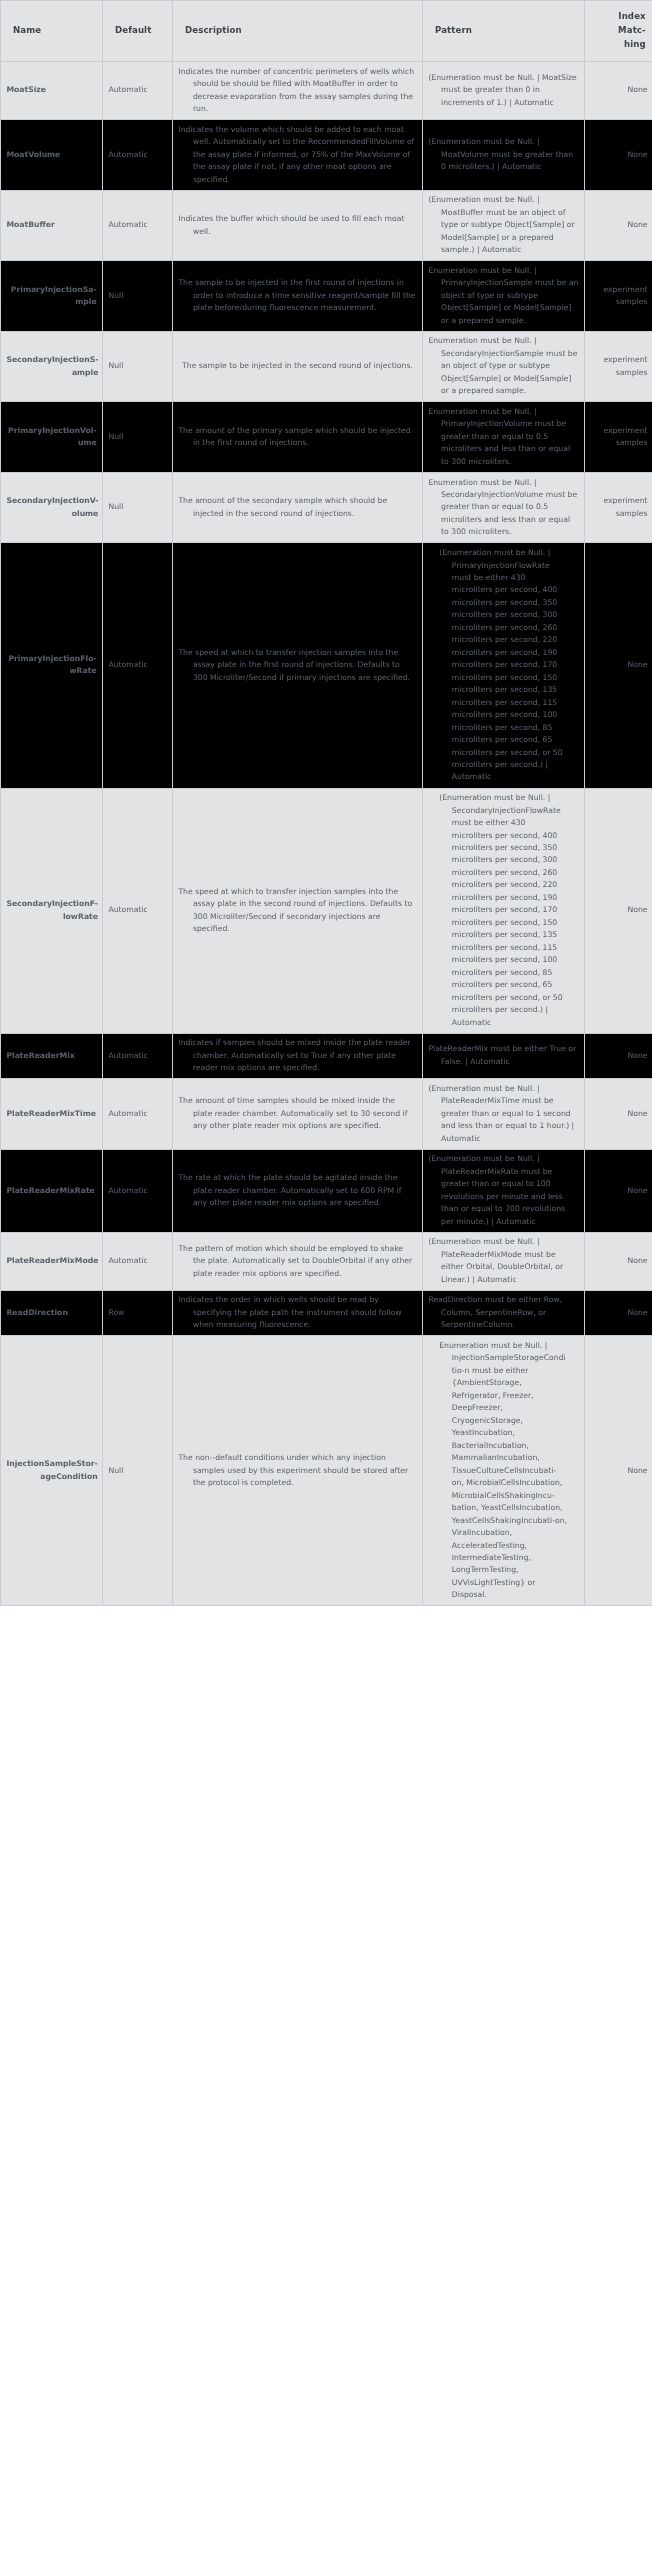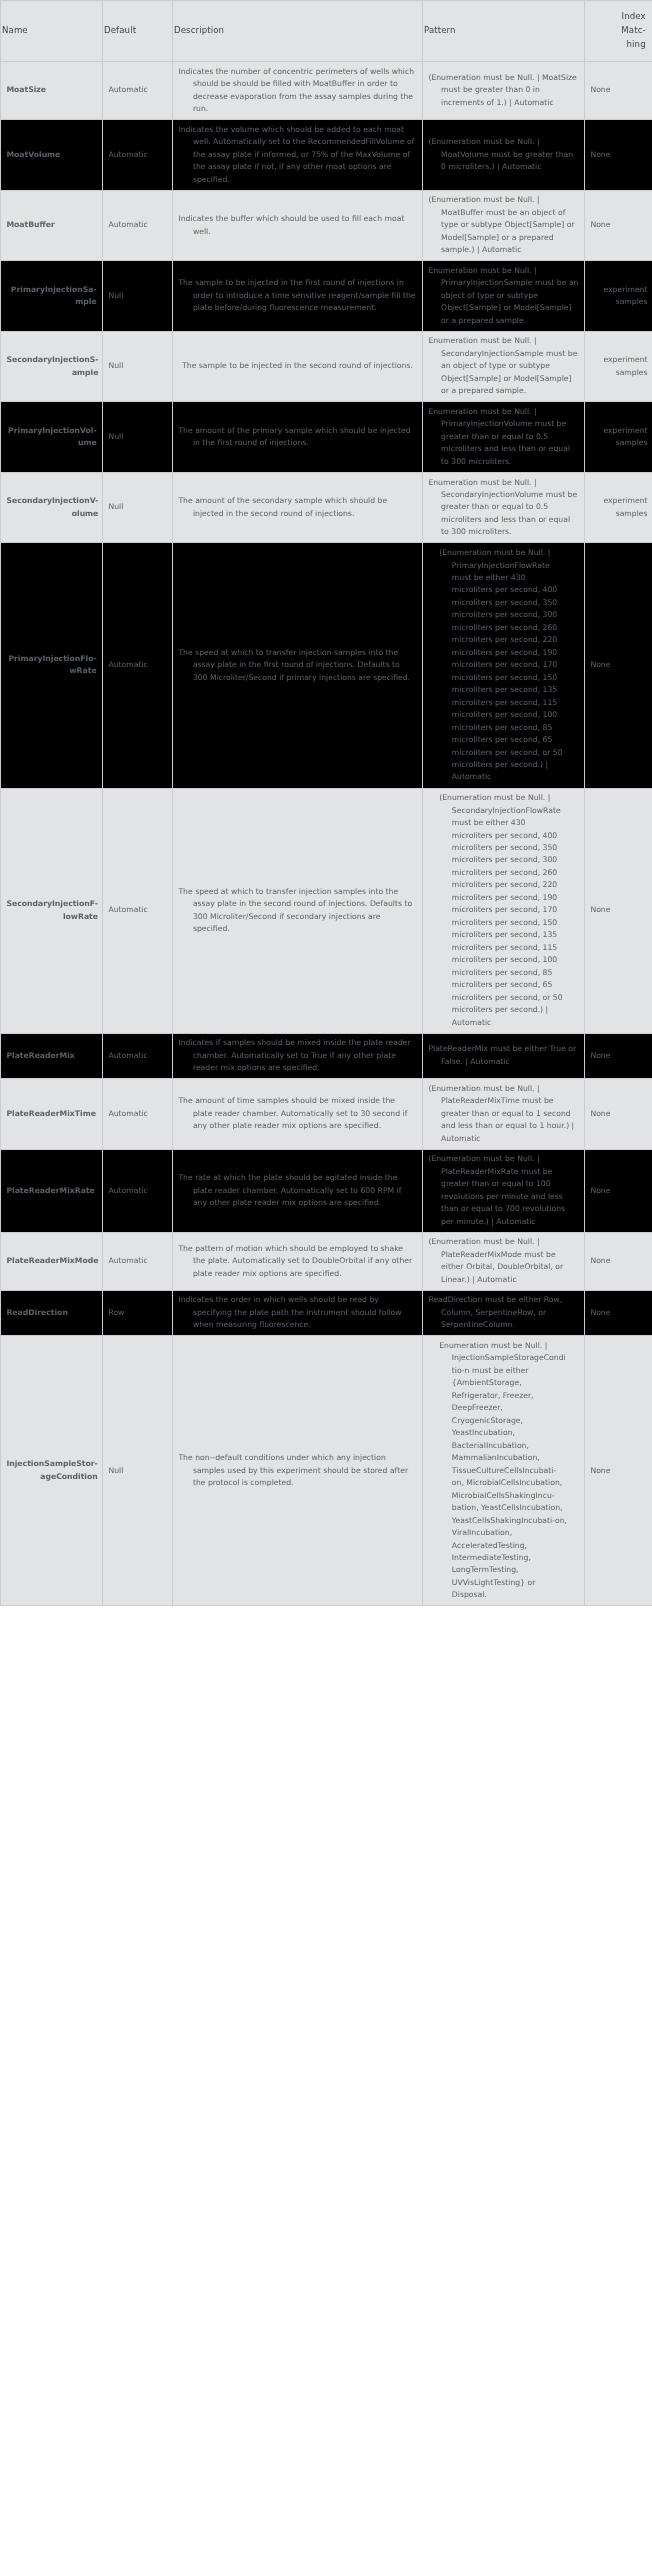--- a/index.html
+++ b/index.html
@@ -29,45 +29,45 @@
     vertical-align: middle;
     padding: 3.6px 5.4px;
     font-size: 7.7px;
     line-height: 1.62;
     color: #5b616b;
     font-weight: normal;
   }
   #options-table thead th {
     background: #e2e3e4;
     color: #3f444b;
-    font-weight: normal;
+    font-weight: bold;
     font-size: 8.6px;
     height: 53px;
     vertical-align: middle;
     text-align: left;
-    padding-left: 1px;
+    padding-left: 12px;
     letter-spacing: 0.1px;
   }
   #options-table thead th.th-index {
     text-align: right;
     padding-right: 7.3px;
   }
   tbody tr.alt > td { background: #e2e3e4; }
   tbody tr.plain > td { background: #000000; }
 
   td.cell-name {
     text-align: right;
     padding-left: 3.6px;
     padding-right: 3.6px;
   }
   td.cell-name .name-text { display: inline-block; font-weight: bold; }
   td.cell-name.left-name { text-align: left; padding-left: 7.3px; }
 
   td.cell-default { text-align: left; padding-left: 7.3px; }
-  td.cell-index   { text-align: left; padding-left: 7.3px; }
+  td.cell-index   { text-align: right; padding-left: 7.3px; }
   td.cell-index.right-index { text-align: right; padding-right: 9px; }
 
   td.cell-desc { text-align: center; }
   td.cell-pattern { text-align: center; }
 
   .hang {
     display: inline-block;
     text-align: left;
     text-indent: -14.5px;
     padding-left: 14.5px;

